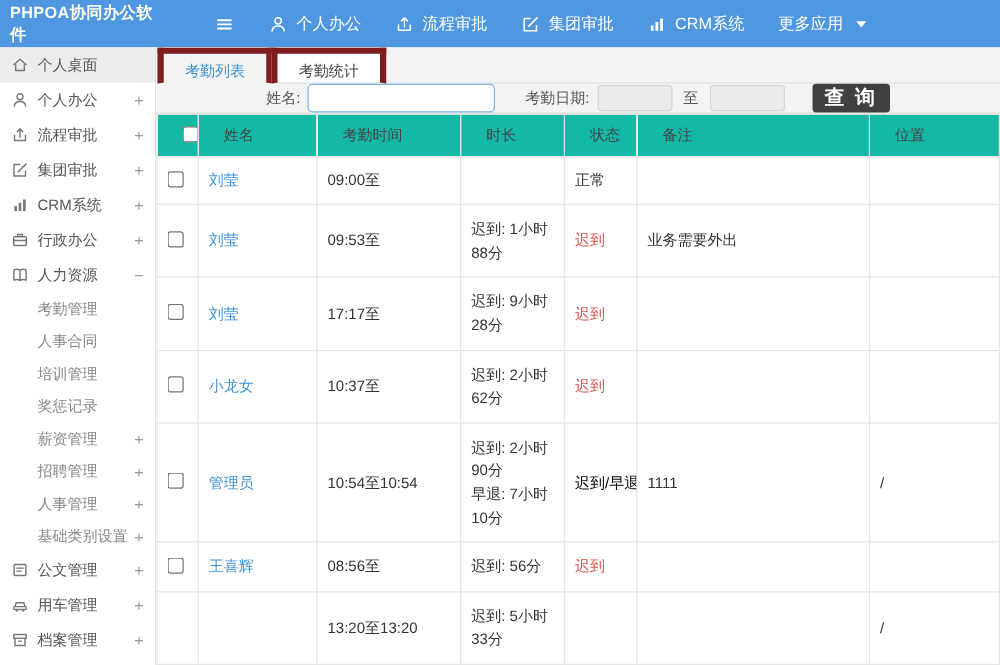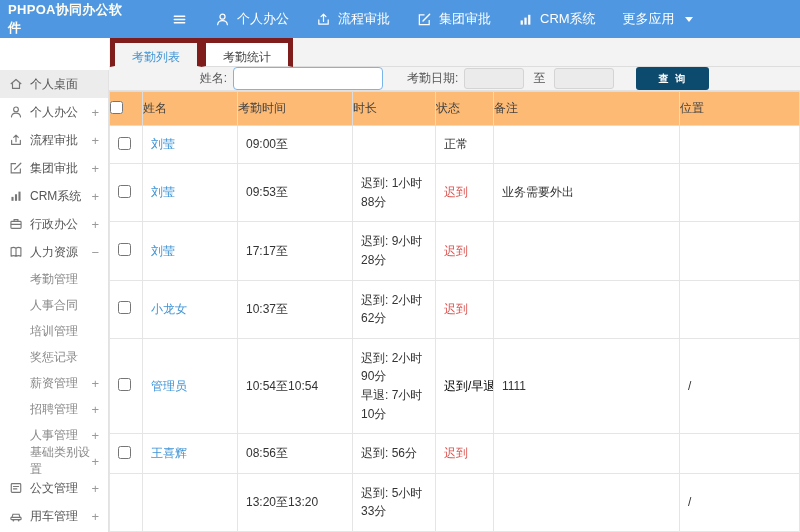--- a/index.html
+++ b/index.html
@@ -9,21 +9,21 @@
   
   .topbar { height:38px; background:#4f97e0; display:flex; align-items:center; color:#fff; }
   .logo   { width:126px; padding-left:8px; font-size:13px; font-weight:bold; color:#fffdf2; letter-spacing:.3px; flex-shrink:0; }
   .hamburger { margin:0 28px 0 46px; cursor:pointer; display:flex; }
   .tb-item { display:flex; align-items:center; gap:7px; margin-right:27px; font-size:13px; cursor:pointer; white-space:nowrap; }
   .ico { width:15px; height:15px; display:inline-block; }
   .caret { width:0; height:0; border-left:4px solid transparent; border-right:4px solid transparent; border-top:5px solid #fff; margin-left:3px; }
 
   
   .layout { display:flex; height:494px; }
-  .sidebar { width:109px; flex-shrink:0; background:#fff; border-right:1px solid #e2e2e2; overflow:hidden;margin-top:32px; }
+  .sidebar { width:125px; flex-shrink:0; background:#fff; border-right:1px solid #e2e2e2; overflow:hidden; }
   .side-item { display:flex; align-items:center; height:28px; padding:0 9px; color:#555; cursor:pointer; }
   .side-item .ico { width:14px; height:14px; color:#777; margin-right:7px; flex-shrink:0; }
   .side-item.active { background:#ececec; }
   .side-item .expand { margin-left:auto; color:#999; font-size:13px; }
   .side-sub { height:26px; padding-left:30px; color:#888; }
   .side-sub .expand { margin-left:auto; color:#999; }
 
   .main { flex:1; display:flex; flex-direction:column; overflow:hidden; background:#fff; }
 
   
@@ -32,33 +32,33 @@
          margin-right:-1px; color:#444; cursor:pointer; }
   .tab.active { background:#f3f3f3; color:#3f94d5; border-bottom-color:#f3f3f3; margin-bottom:-1px; }
 
   
   .filter-row { height:33px; background:#f3f3f3; border-bottom:1px solid #e2e2e2; display:flex; align-items:center; padding:0 8px; color:#555;justify-content:center; }
   .flabel { margin-right:6px; white-space:nowrap; }
   .flabel.date { margin-left:24px; }
   .name-input { width:150px; height:23px; border:1px solid #79b5e8; border-radius:4px; padding:0 6px; background:#fff; outline:none; font-size:12px; }
   .date-input { width:60px; height:21px; border:1px solid #d4d4d4; border-radius:3px; background:#ebebeb; padding:0 5px; font-size:12px; }
   .to { margin:0 9px; }
-  .search-btn { margin-left:22px; height:23px; padding:0 22px; background:#0c4a6e; color:#fff; border:none; border-radius:3px;
-                font-size:10px; font-weight:bold; letter-spacing:2px; cursor:pointer; }
+  .search-btn { margin-left:22px; height:23px; padding:0 10px; background:#404040; color:#fff; border:none; border-radius:3px;
+                font-size:16px; font-weight:bold; letter-spacing:2px; cursor:pointer; }
 
   
   .actions { padding:7px 8px 8px 8px; display:flex; gap:10px; background:#fff; }
   .btn { height:25px; padding:0 12px; border:none; border-radius:3px; color:#fff; font-size:12px; font-weight:bold; cursor:pointer; }
   .btn-danger { background:#d9534f; }
   .btn-info   { background:#4ab3d5; }
 
   
   table { width:100%; border-collapse:collapse; table-layout:fixed; }
   th,td { border:1px solid #e5e5e5; padding:10px 4px 10px 8px; text-align:left; vertical-align:middle; overflow:hidden; }
-  thead th { background:#fdba74; border-color:#ddd; font-weight:normal; color:#444; padding:8px 4px 8px 0; }
+  thead th { background:#14b8a6; border-color:#ddd; font-weight:normal; color:#444; padding:8px 4px 8px 20px; }
   .cb { width:13px; height:13px; }
   .namelink { color:#3f94d5; cursor:pointer; }
   .c-status span { white-space:nowrap; }
   td div { line-height:1.55; }
 </style>
 </head>
 <body>
 
 <svg width="0" height="0" style="position:absolute" aria-hidden="true">
   <defs>

